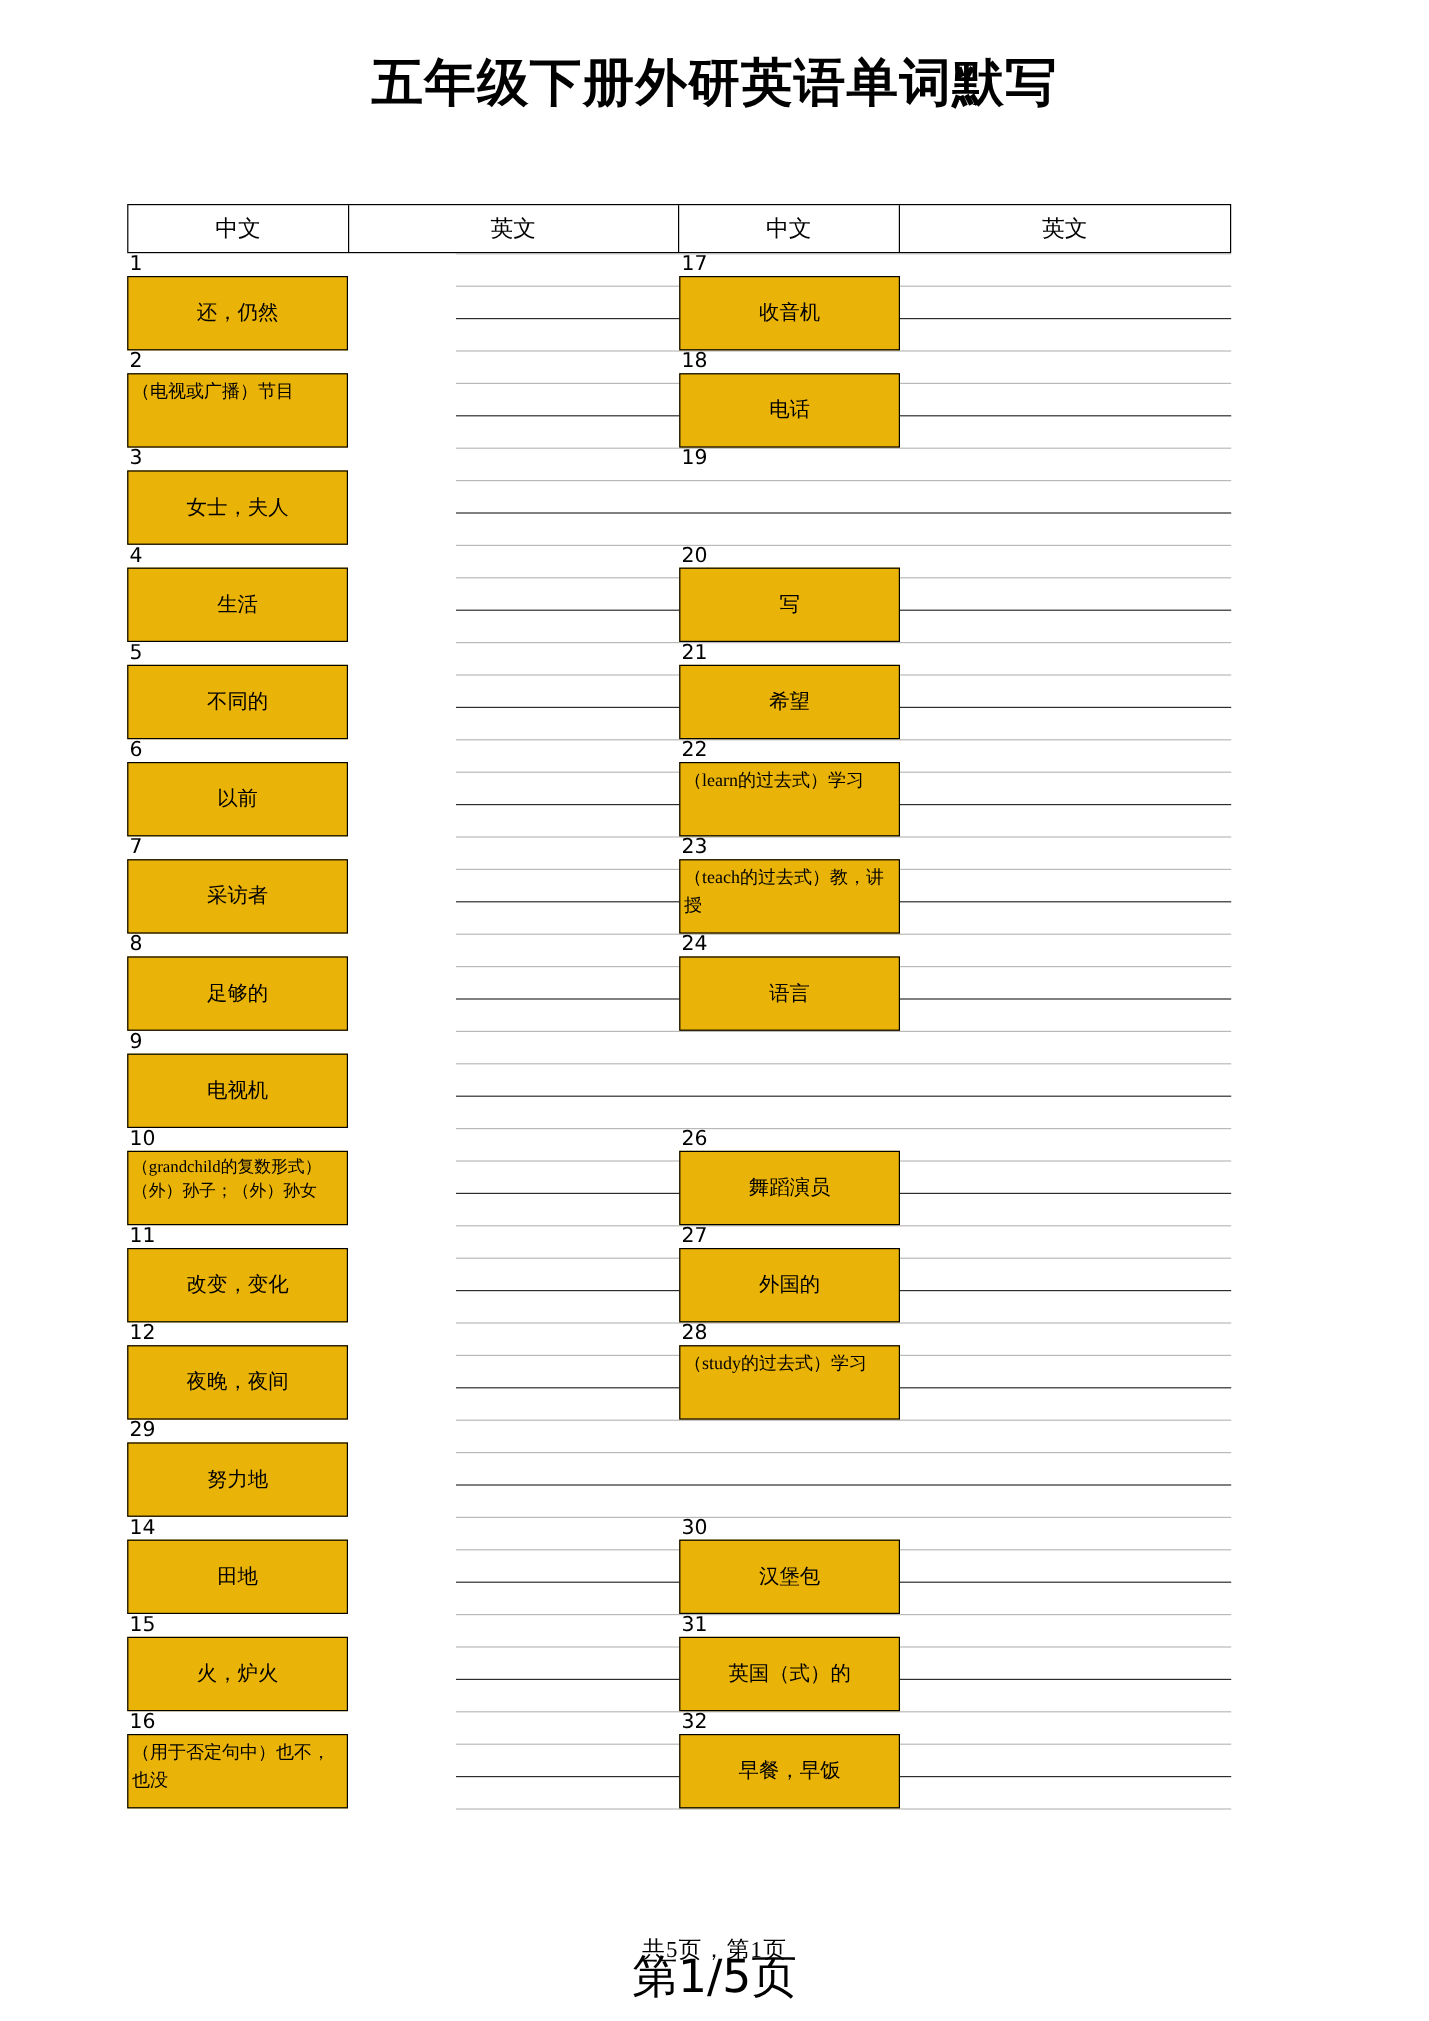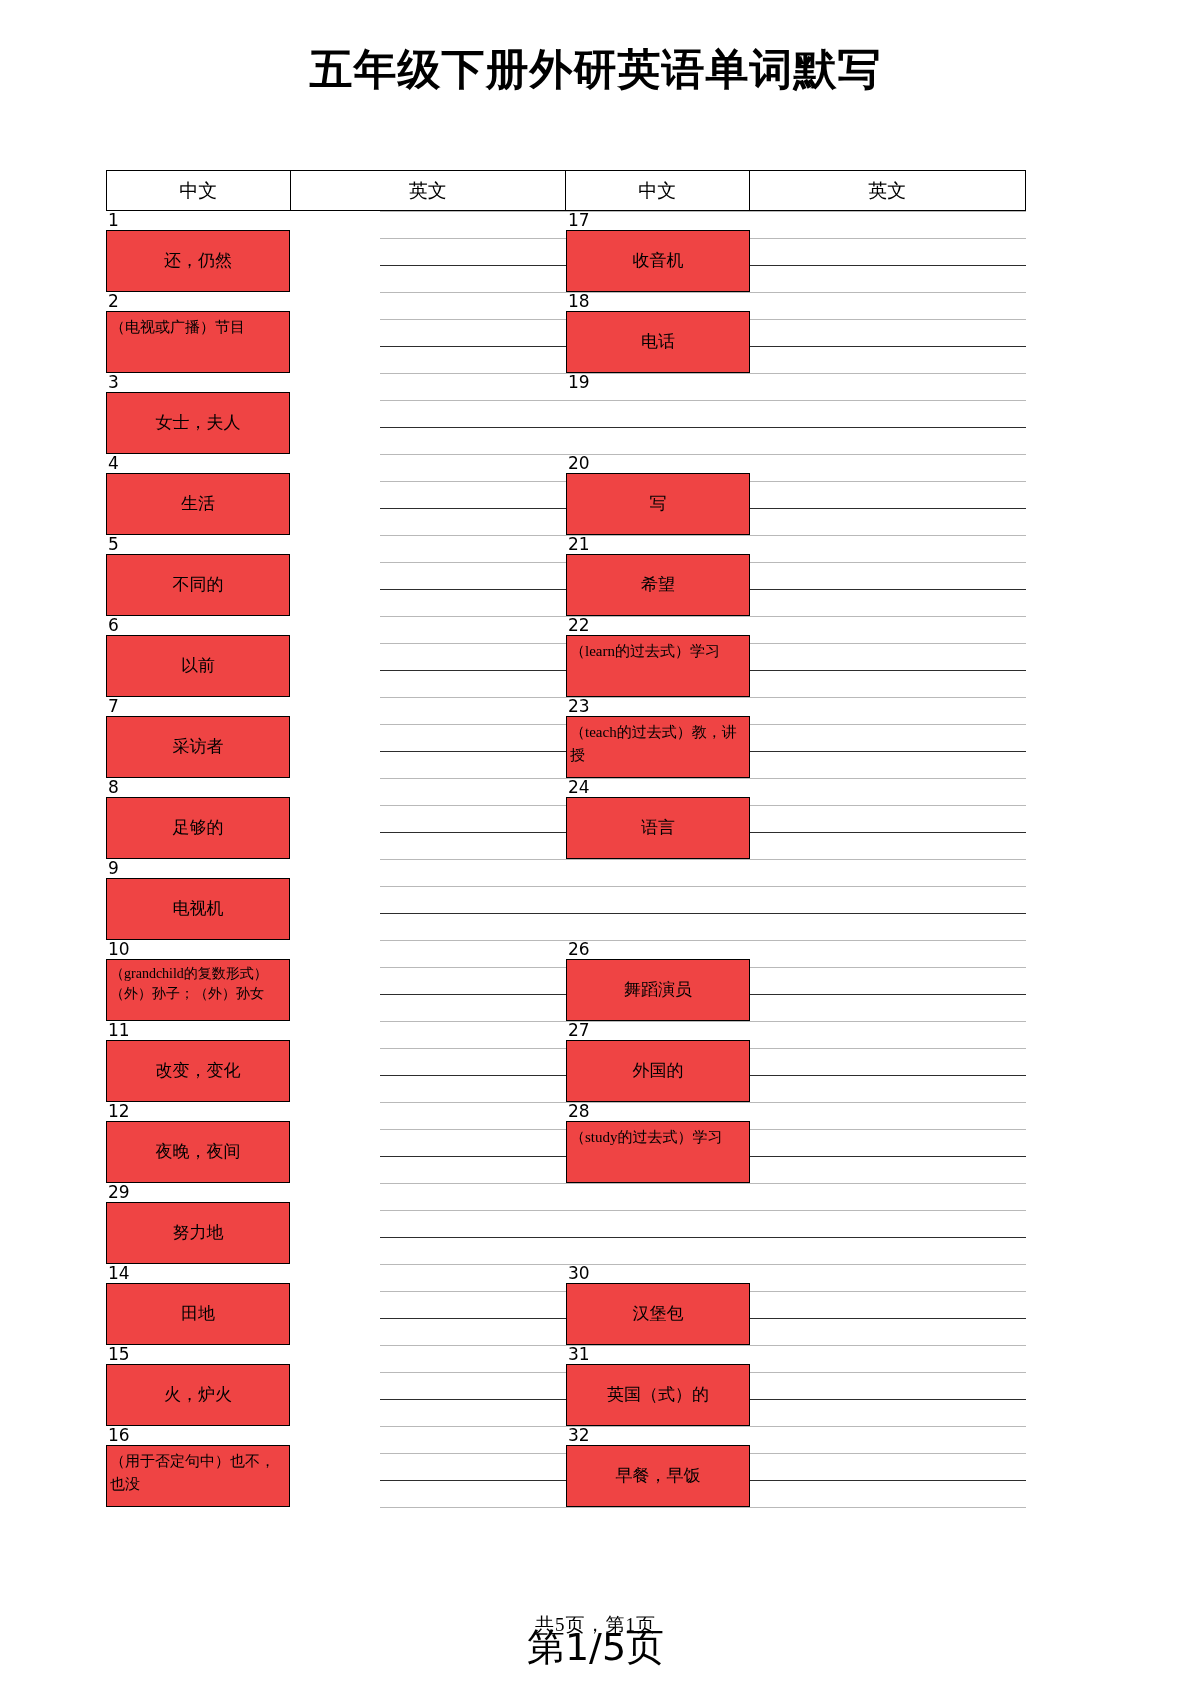--- a/index.html
+++ b/index.html
@@ -93,21 +93,21 @@
     display: flex;
     height: 62px;
   }
 
   
   .cn {
     position: relative;
     width: 184px;
     box-sizing: border-box;
     border: 1.6px solid #000;
-    background: #ef4444;
+    background: #eab308;
     display: flex;
     align-items: center;
     justify-content: center;
     text-align: center;
     font-size: 17px;
     line-height: 1.45;
     padding: 11px 3px;
     z-index: 2;
   }
   .cn.left-al {

